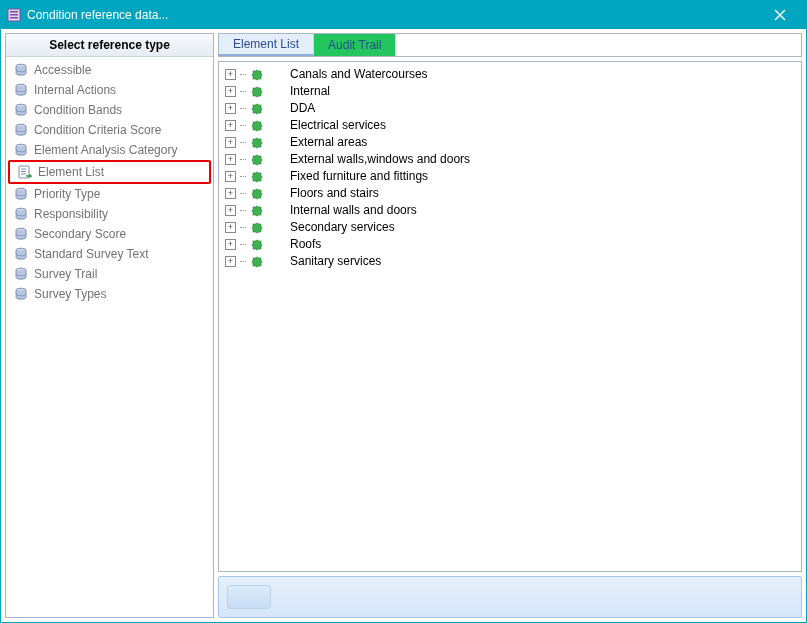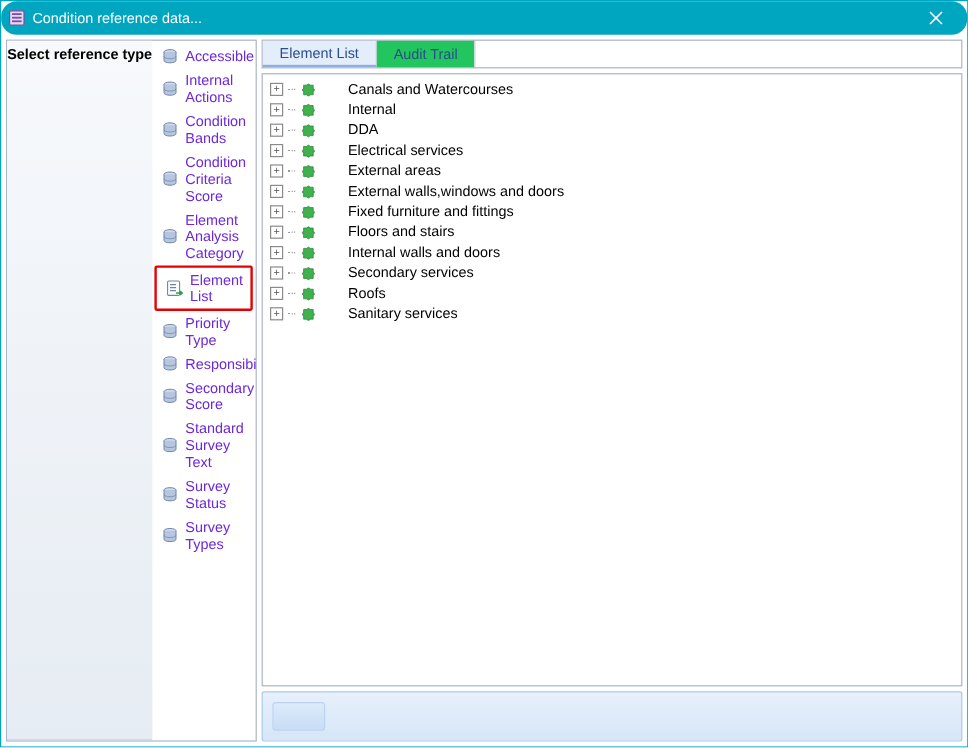--- a/index.html
+++ b/index.html
@@ -7,43 +7,42 @@
   .window {
     width: 807px; height: 623px;
     border: 1px solid #00a6c0;
     display: flex; flex-direction: column;
     background: #fff;
   }
   .titlebar {
     height: 28px; background: #00a6c0; color: #fff;
     display: flex; align-items: center; padding: 0 6px;
     font-size: 12px;
-    border-radius: 13px;
   }
   .titlebar .title-icon { margin-right: 6px; display:flex; align-items:center;}
   .titlebar .title-text { flex: 1; }
   .titlebar .close {
     width: 40px; height: 24px; display:flex; align-items:center; justify-content:center;
     cursor: pointer;
   }
   .body { flex:1; display:flex; overflow:hidden; padding:4px; gap:4px;}
   .sidebar {
     width: 209px; border:1px solid #a9b6c6; background:#fff;
-    display:flex; 
+    display:flex; flex-direction:column;
   }
   .sidebar-header {
     background: linear-gradient(#f7f9fc,#e6ecf3);
     border-bottom:1px solid #c8d2de;
     text-align:center; font-weight:bold; padding:4px 0;
   }
   .sidebar-list { flex:1; overflow:auto; padding-top:3px; }
   .sidebar-item {
     display:flex; align-items:center; gap:6px;
     padding:3px 6px 3px 8px; cursor:pointer;
-    color:#6d28d9;
+    color:#737373;
   }
   .sidebar-item.highlighted {
     border:2px solid #e60000; border-radius:2px; margin:0 2px;
   }
   .barrel-icon { display:flex; align-items:center;}
   .main { flex:1; display:flex; flex-direction:column; gap:4px;}
   .tabs {
     display:flex; border:1px solid #a9b6c6; background:#fff;
     height:24px; align-items:stretch;
   }
@@ -189,21 +188,21 @@
               </svg>
             </span>
             <span>Standard Survey Text</span>
           </div>
           <div class="sidebar-item">
             <span class="barrel-icon">
               <svg width="14" height="14" viewBox="0 0 14 14">
                 <use href="#barrel-svg"></use>
               </svg>
             </span>
-            <span>Survey Status</span>
+            <span>Survey Trail</span>
           </div>
           <div class="sidebar-item">
             <span class="barrel-icon">
               <svg width="14" height="14" viewBox="0 0 14 14">
                 <use href="#barrel-svg"></use>
               </svg>
             </span>
             <span>Survey Types</span>
           </div>
         </div>

